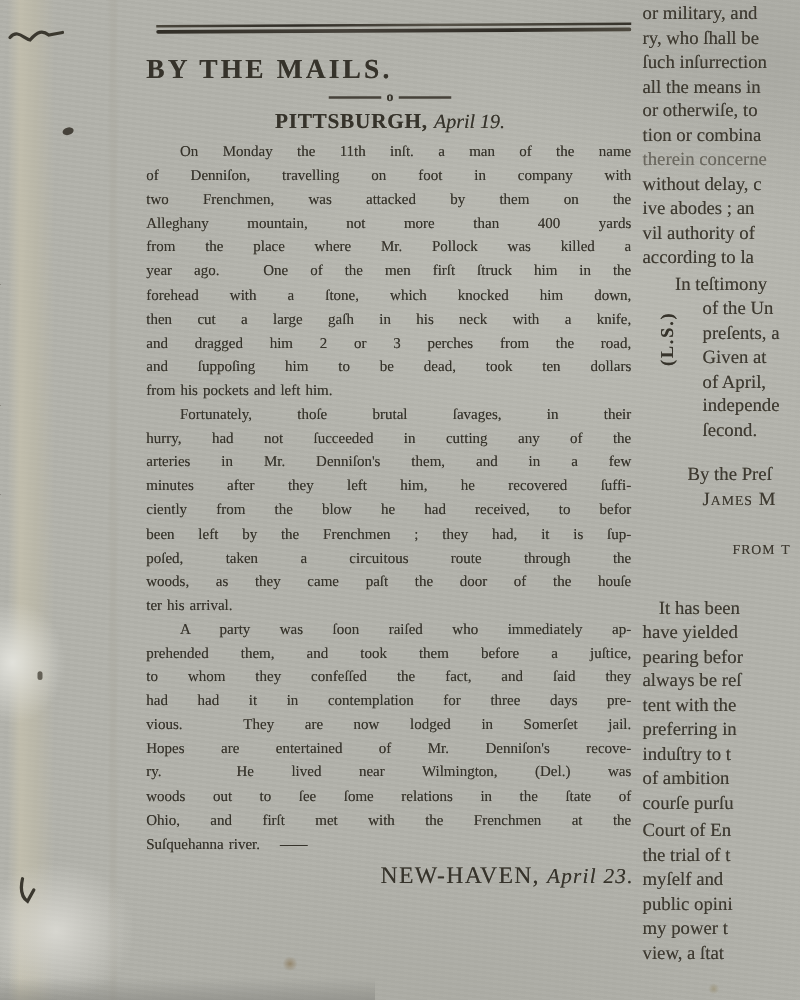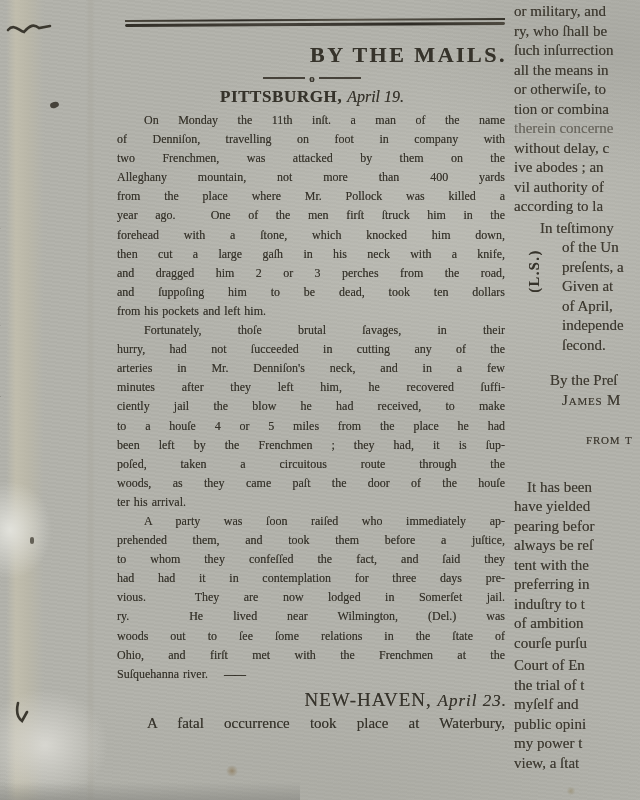--- a/index.html
+++ b/index.html
@@ -18,21 +18,21 @@
       radial-gradient(ellipse 300px 180px at 97% 6%, rgba(148,148,142,.28), rgba(148,148,142,0) 70%),
       radial-gradient(ellipse 500px 170px at 55% 100%, rgba(158,158,150,.30), rgba(158,158,150,0) 75%),
       linear-gradient(90deg, rgba(186,182,162,0) 6px, rgba(205,199,175,.55) 16px, rgba(194,189,167,.5) 28px, rgba(177,175,166,0) 44px, rgba(177,175,166,0) 100%),
       linear-gradient(90deg, rgba(168,166,156,0) 86px, rgba(168,166,156,.38) 89px, rgba(168,166,156,.38) 92px, rgba(168,166,156,0) 95px, rgba(168,166,156,0) 100%),
       repeating-linear-gradient(7deg, rgba(0,0,0,.018) 0 2px, rgba(255,255,255,.02) 2px 4px);
   }
   .col-left{position:absolute; left:117px; top:0; width:390px;}
   .toprule{margin:19px 0 0 8px; width:380px; transform:rotate(-0.3deg);}
   .toprule .r1{height:2px; background:linear-gradient(90deg,#4a463c,#2f2c26 30%,#575349 60%,#36332b);}
   .toprule .r2{height:3px; margin-top:2px; background:linear-gradient(90deg,#312e27,#45413a 40%,#2e2b25 75%,#4e4a40); border-radius:2px;}
-  h1.section{margin:17px 0 0; text-align:right; font-size:22px; line-height:24px; font-weight:bold; letter-spacing:2.5px;}
+  h1.section{margin:17px 0 0; text-align:left; font-size:22px; line-height:24px; font-weight:bold; letter-spacing:2.5px;}
   .divider{display:flex; align-items:center; justify-content:center; gap:4px; margin-top:5px; height:12px;}
   .divider .bar{width:42px; height:2px; background:#46423a;}
   .divider .o{font-size:11px; line-height:10px; font-weight:bold;}
   .dateline{text-align:center; margin-top:2px; font-size:17px; line-height:21px; letter-spacing:.6px; font-weight:bold;}
   .dateline .date{font-style:italic; font-weight:normal; font-size:16px; letter-spacing:0;}
   #article{margin-top:4px;}
   .tline{width:388px; font-size:12px; line-height:19.1px; text-align:justify; text-align-last:justify; white-space:pre-wrap; word-spacing:1px;}
   .tline.first{text-indent:27px;}
   .tline.last{text-align-last:left;}
   .river-dash{margin-left:16px; letter-spacing:-2px; font-weight:bold;}
@@ -98,43 +98,42 @@
         <div class="tline">Alleghany mountain, not more than 400 yards</div>
         <div class="tline">from the place where Mr. Pollock was killed a</div>
         <div class="tline">year ago.  One of the men firſt ſtruck him in the</div>
         <div class="tline">forehead with a ſtone, which knocked him down,</div>
         <div class="tline">then cut a large gaſh in his neck with a knife,</div>
         <div class="tline">and dragged him 2 or 3 perches from the road,</div>
         <div class="tline">and ſuppoſing him to be dead, took ten dollars</div>
         <div class="tline last">from his pockets and left him.</div>
         <div class="tline first">Fortunately, thoſe brutal ſavages, in their</div>
         <div class="tline">hurry, had not ſucceeded in cutting any of the</div>
-        <div class="tline">arteries in Mr. Denniſon's neck, and in a few</div>
+        <div class="tline">arteries in Mr. Denniſon's them, and in a few</div>
         <div class="tline">minutes after they left him, he recovered ſuffi-</div>
-        <div class="tline">ciently jail the blow he had received, to make</div>
-        <div class="tline">to a houſe 4 or 5 miles from the place he had</div>
+        <div class="tline">ciently from the blow he had received, to befor</div>
         <div class="tline">been left by the Frenchmen ; they had, it is ſup-</div>
         <div class="tline">poſed, taken a circuitous route through the</div>
         <div class="tline">woods, as they came paſt the door of the houſe</div>
         <div class="tline last">ter his arrival.</div>
         <div class="tline first">A party was ſoon raiſed who immediately ap-</div>
         <div class="tline">prehended them, and took them before a juſtice,</div>
         <div class="tline">to whom they confeſſed the fact, and ſaid they</div>
         <div class="tline">had had it in contemplation for three days pre-</div>
         <div class="tline">vious.  They are now lodged in Somerſet jail.</div>
+        <div class="tline">Hopes are entertained of Mr. Denniſon's recove-</div>
         <div class="tline">ry.  He lived near Wilmington, (Del.) was</div>
         <div class="tline">woods out to ſee ſome relations in the ſtate of</div>
         <div class="tline">Ohio, and firſt met with the Frenchmen at the</div>
         <div class="tline last">Suſquehanna river.<span class="river-dash">——</span></div>
       </div>
     <div class="dateline2">
       <span>NEW-HAVEN,</span>
       <span class="date">April 23.</span>
     </div>
-    <div class="closing">A fatal occurrence took place at Waterbury,</div>
   </div>
 
   <div class="col-right" id="rightcol">
       <div class="rline">or military, and</div>
       <div class="rline">ry, who ſhall be</div>
       <div class="rline">ſuch inſurrection</div>
       <div class="rline">all the means in</div>
       <div class="rline">or otherwiſe, to</div>
       <div class="rline">tion or combina</div>
       <div class="rline faded">therein concerne</div>

